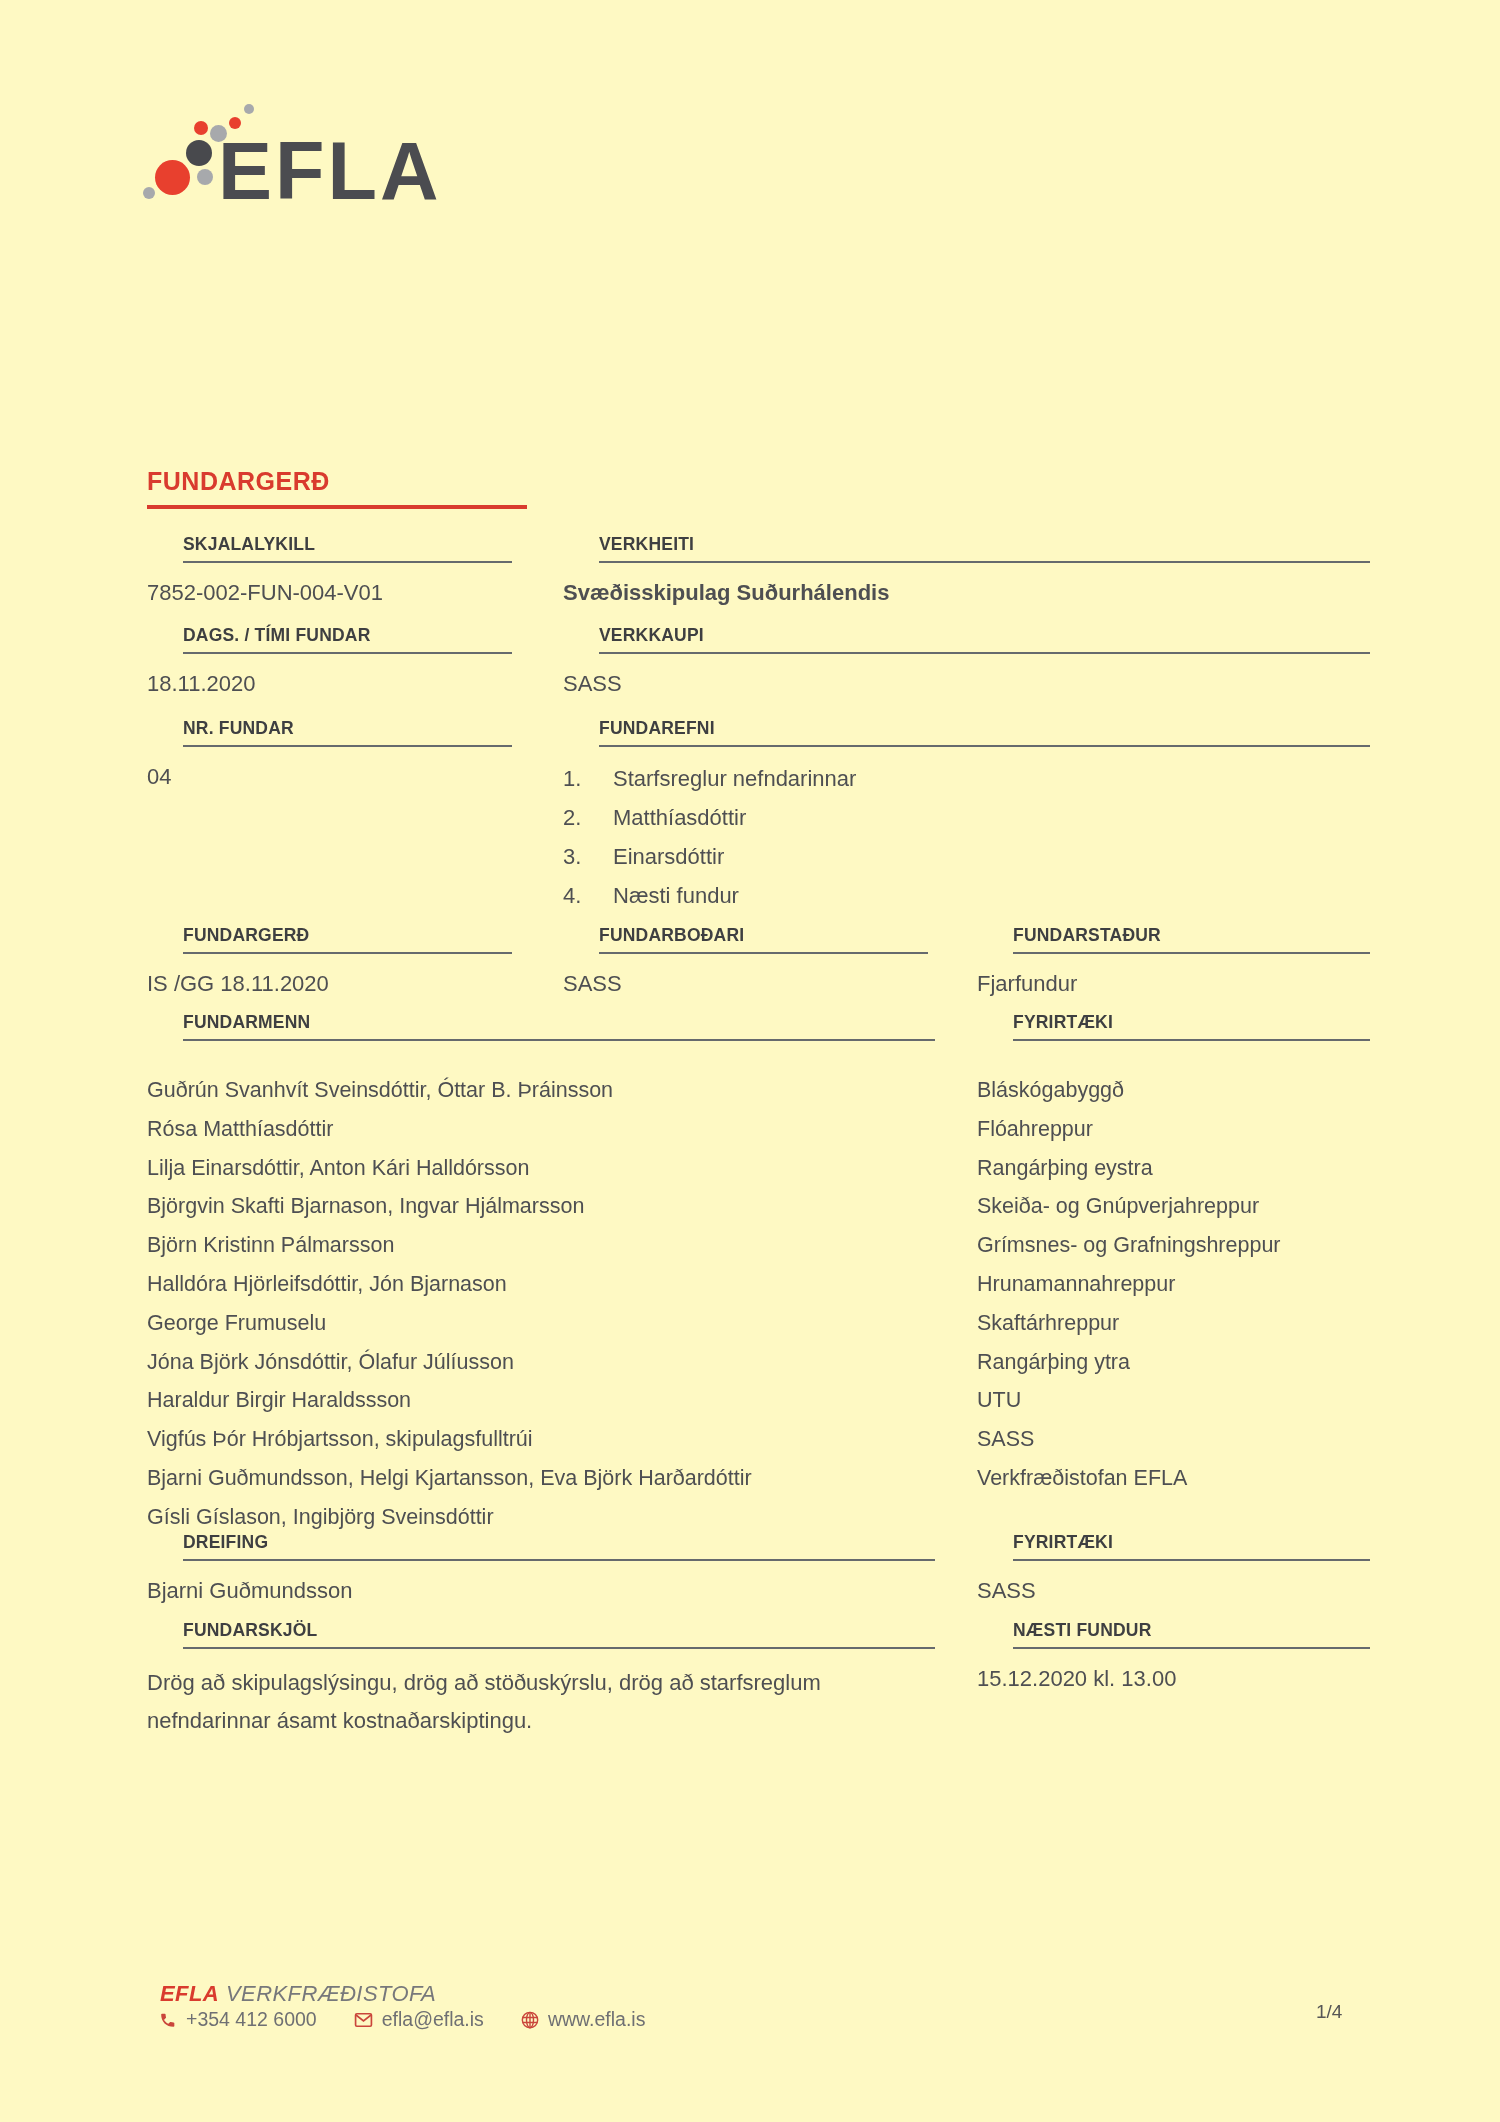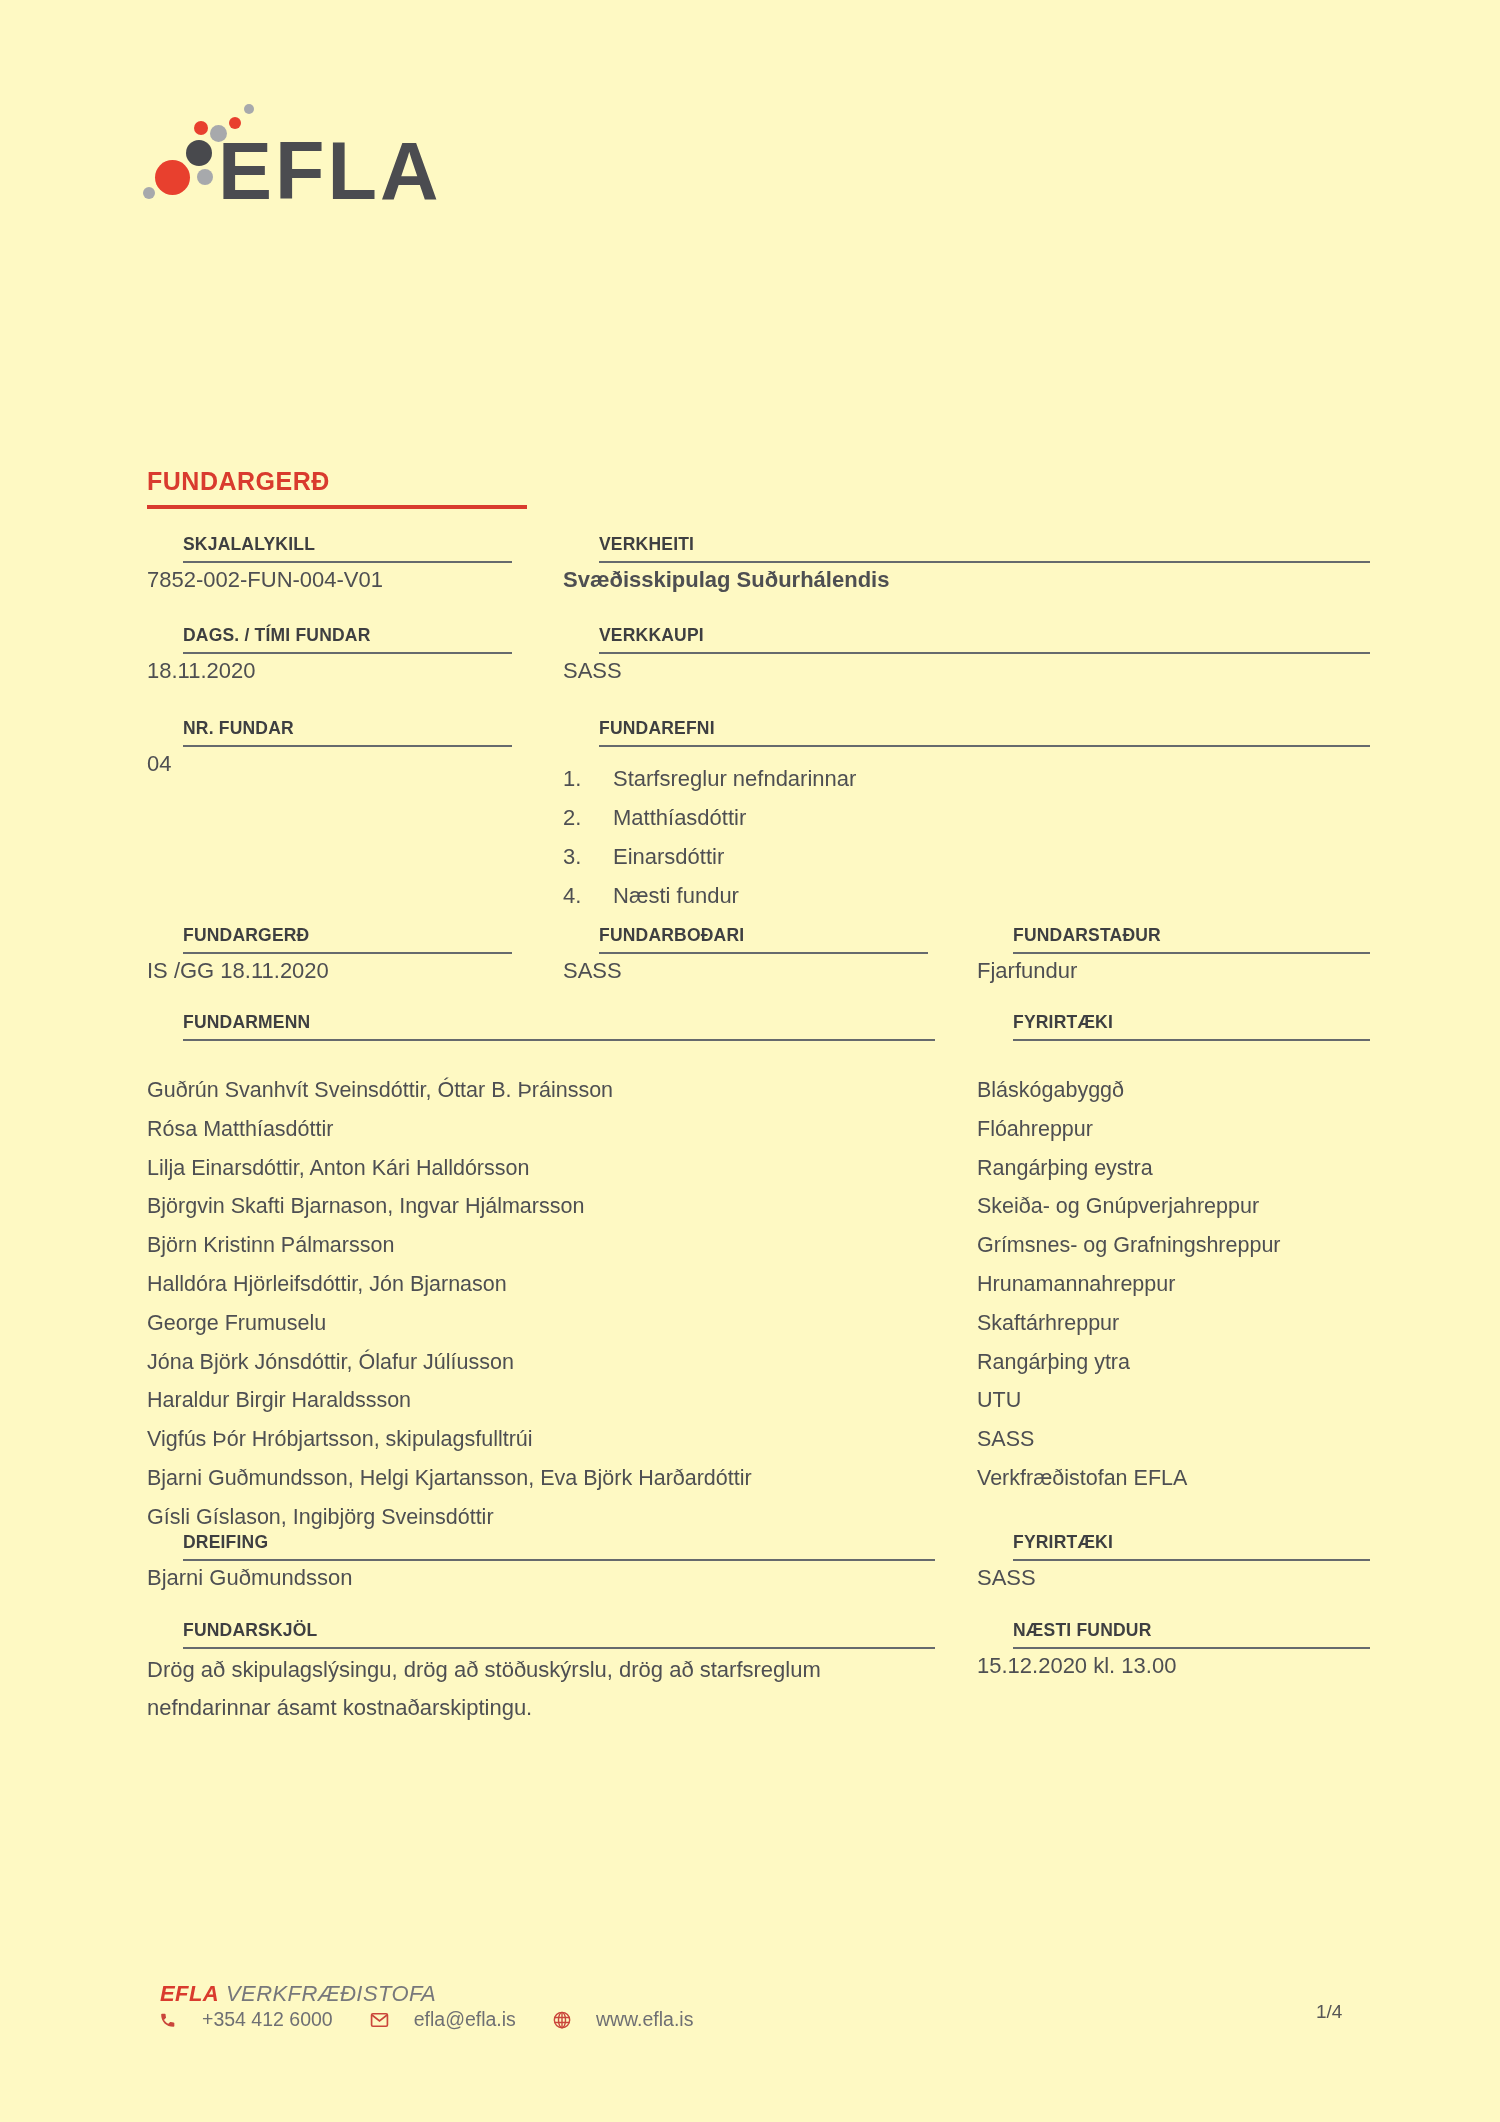--- a/index.html
+++ b/index.html
@@ -46,21 +46,21 @@
   }
 
   
   .field{position:absolute;}
   .field-label{
     font-size:17.5px;font-weight:700;color:var(--label);
     letter-spacing:0.2px;line-height:20px;
     padding-bottom:7px;border-bottom:2px solid var(--rule);margin-left:36px;
   }
   .field-value{
-    margin-top:2px;font-size:22px;color:var(--body);line-height:30px;
+    margin-top:15px;font-size:22px;color:var(--body);line-height:30px;
   }
   .bold{font-weight:700;}
 
   
   .f-skjalalykill {left:147px;top:534px;width:365px;}
   .f-verkheiti    {left:563px;top:534px;width:807px;}
   .f-dags         {left:147px;top:625px;width:365px;}
   .f-verkkaupi    {left:563px;top:625px;width:807px;}
   .f-nr           {left:147px;top:718px;width:365px;}
   .f-fundarefni   {left:563px;top:718px;width:807px;}
@@ -92,21 +92,21 @@
   .footer-brand{
     position:absolute;left:160px;top:1981px;
     font-size:22px;color:#77787b;letter-spacing:0.4px;font-style:italic;
   }
   .footer-brand .brand-efla{color:var(--red);font-weight:700;margin-right:7px;}
   .footer-contacts{
     position:absolute;left:158px;top:2008px;
     display:flex;gap:36px;align-items:center;
     font-size:19.5px;color:var(--footer-gray);
   }
-  .contact-item{display:flex;align-items:center;gap:24px;}
+  .contact-item{display:flex;align-items:center;gap:8px;}
   .contact-item svg{display:block;color:#ca463b;}
   .page-number{
     position:absolute;left:1316px;top:2001px;
     font-size:19px;color:#565656;
   }
 </style>
 </head>
 <body>
 
 <div class="page">

